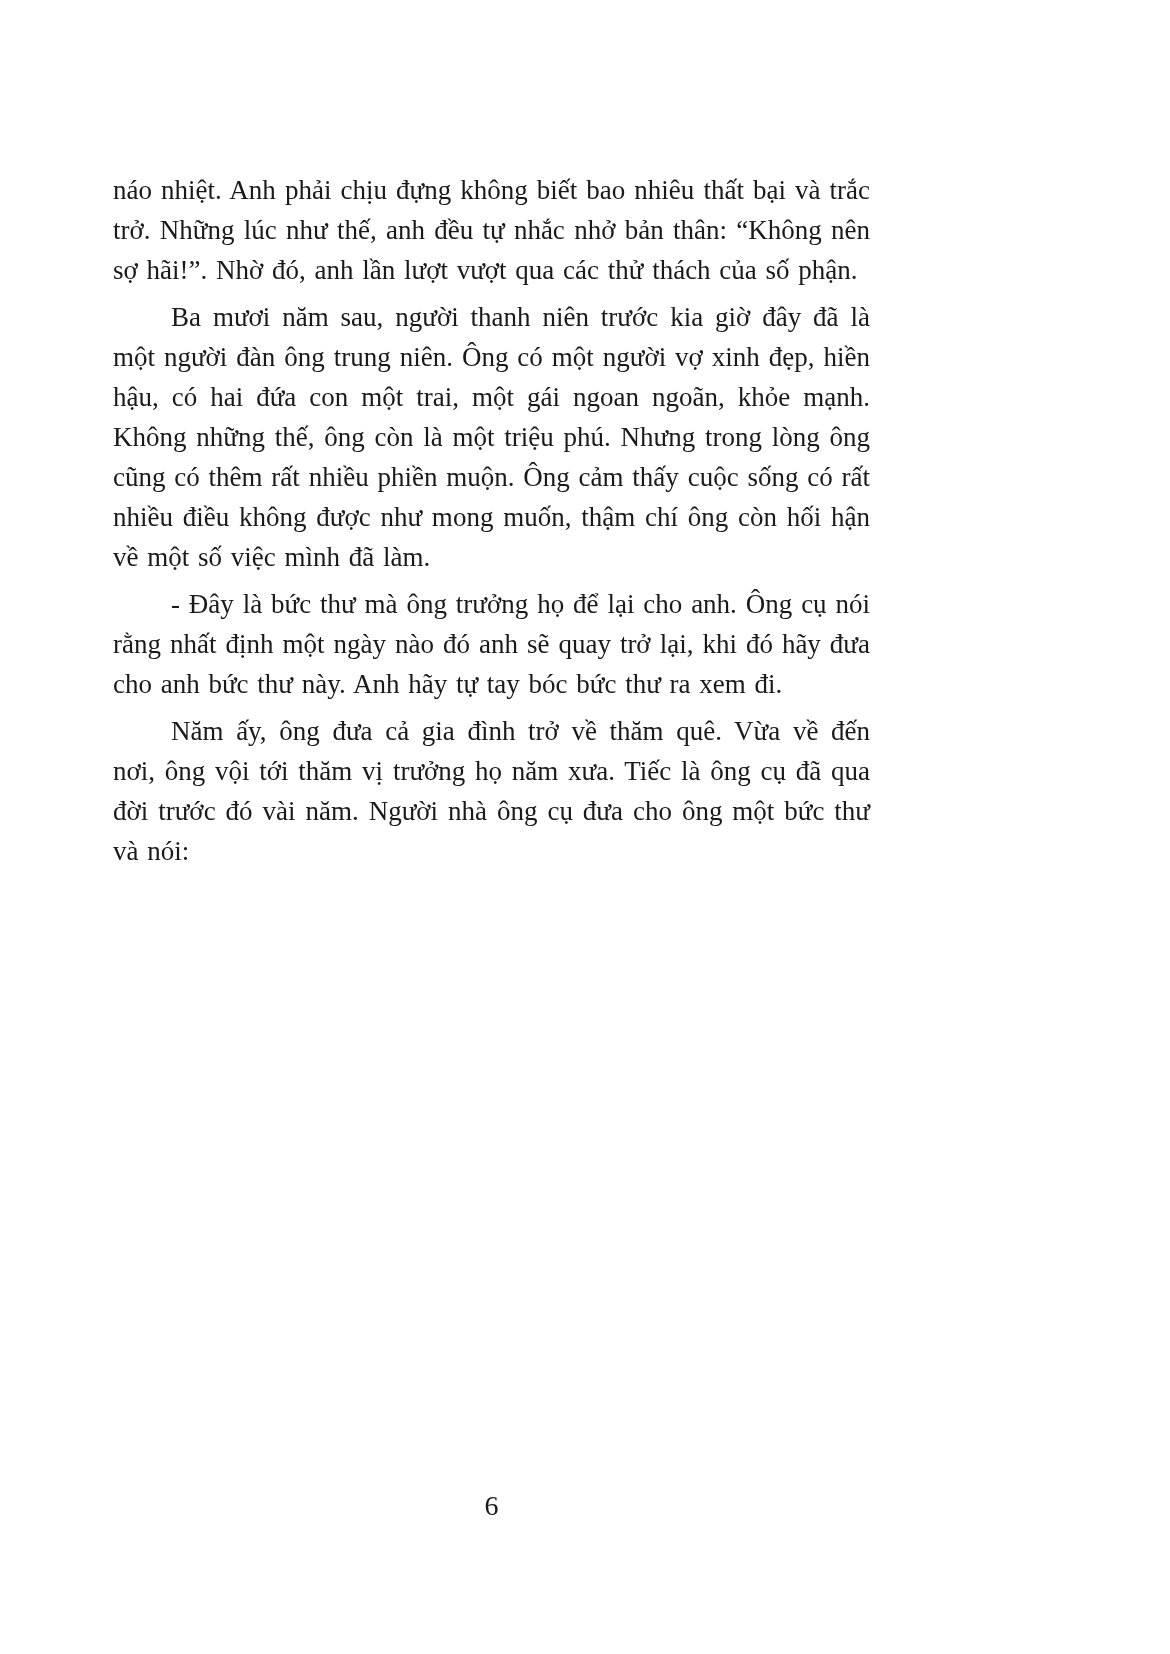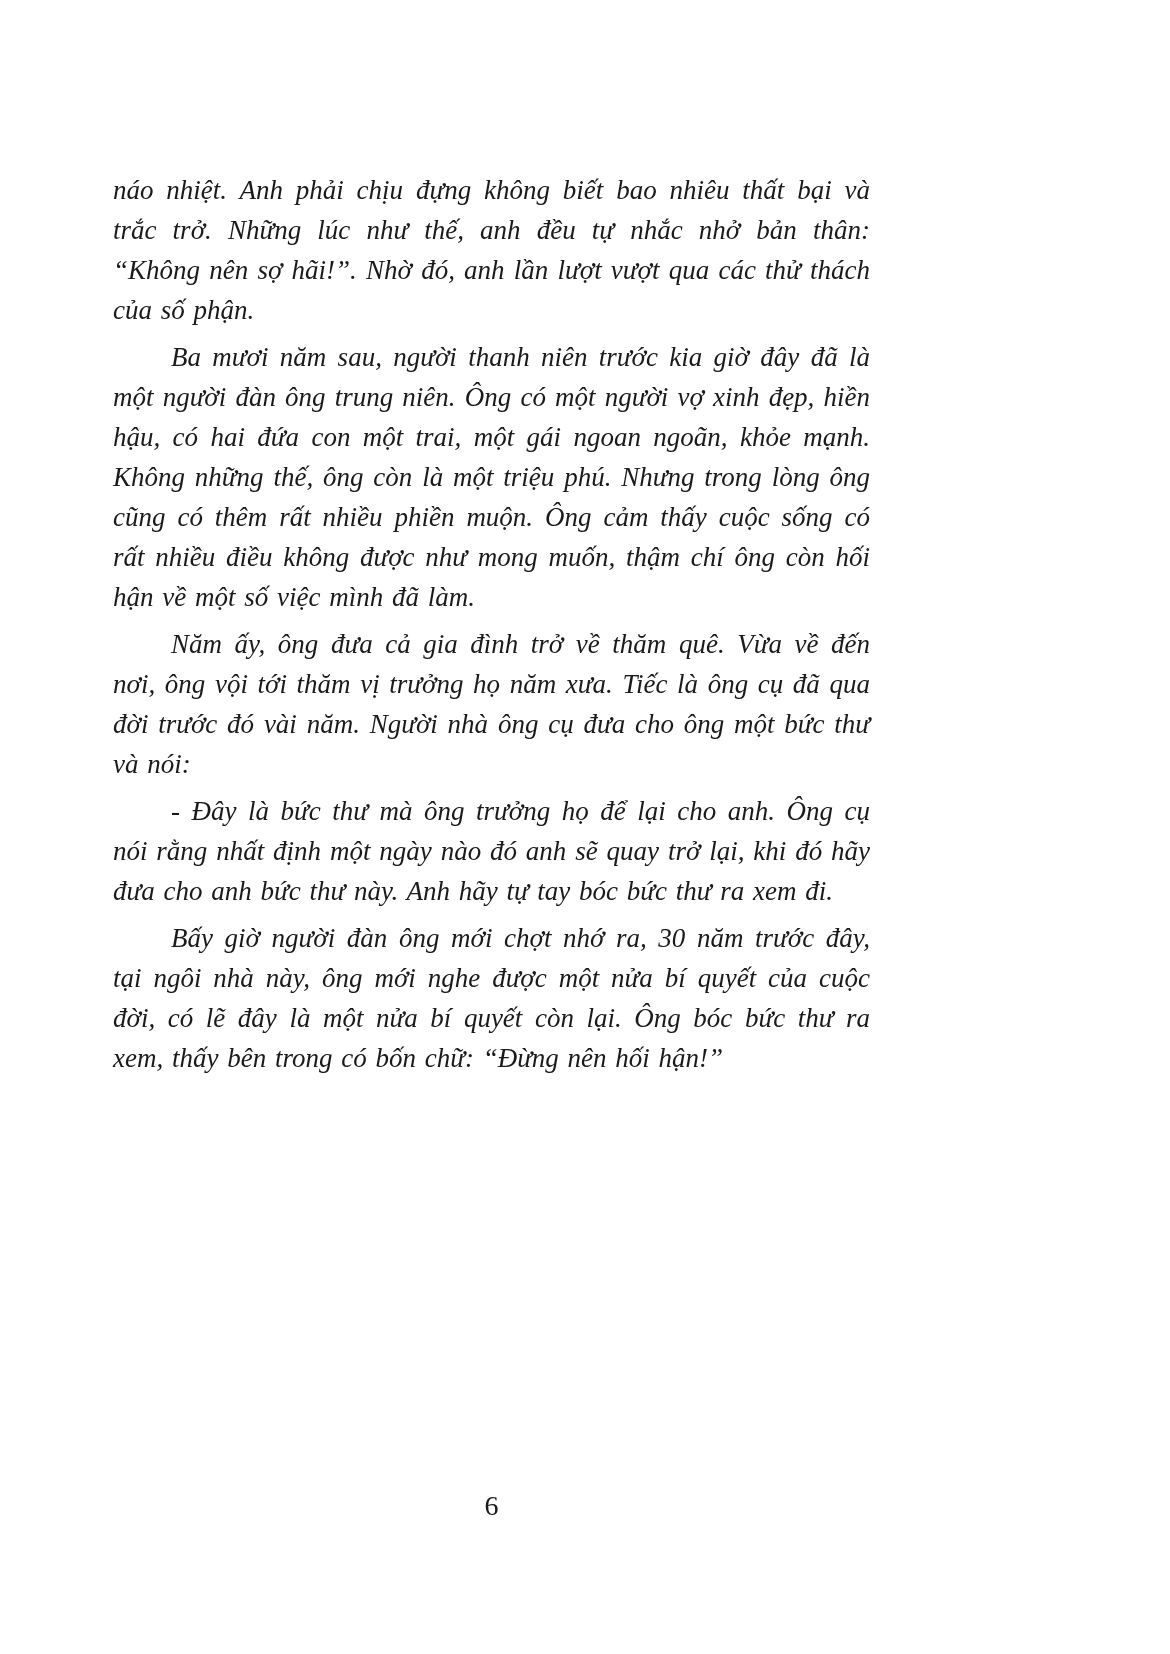--- a/index.html
+++ b/index.html
@@ -19,21 +19,20 @@
     width: 1170px;
     height: 1654px;
     padding: 170px 300px 0 113px;
     position: relative;
     background: #ffffff;
   }
   .content {
     width: 100%;
   }
   .para {
-    font-style: italic;
     font-size: 27px;
     line-height: 40px;
     text-align: justify;
     text-indent: 58px;
     margin: 0 0 7px 0;
     word-spacing: 2px;
   }
   .para.first {
     text-indent: 0;
   }
@@ -48,18 +47,17 @@
     color: #1a1a1a;
   }
 </style>
 </head>
 <body>
 
 <div class="page">
   <div class="content">
     <p class="para first">náo nhiệt. Anh phải chịu đựng không biết bao nhiêu thất bại và trắc trở. Những lúc như thế, anh đều tự nhắc nhở bản thân: “Không nên sợ hãi!”. Nhờ đó, anh lần lượt vượt qua các thử thách của số phận.</p>
     <p class="para">Ba mươi năm sau, người thanh niên trước kia giờ đây đã là một người đàn ông trung niên. Ông có một người vợ xinh đẹp, hiền hậu, có hai đứa con một trai, một gái ngoan ngoãn, khỏe mạnh. Không những thế, ông còn là một triệu phú. Nhưng trong lòng ông cũng có thêm rất nhiều phiền muộn. Ông cảm thấy cuộc sống có rất nhiều điều không được như mong muốn, thậm chí ông còn hối hận về một số việc mình đã làm.</p>
+    <p class="para">- Đây là bức thư mà ông trưởng họ để lại cho anh. Ông cụ nói rằng nhất định một ngày nào đó anh sẽ quay trở lại, khi đó hãy đưa cho anh bức thư này. Anh hãy tự tay bóc bức thư ra xem đi.</p>
     <p class="para">Năm ấy, ông đưa cả gia đình trở về thăm quê. Vừa về đến nơi, ông vội tới thăm vị trưởng họ năm xưa. Tiếc là ông cụ đã qua đời trước đó vài năm. Người nhà ông cụ đưa cho ông một bức thư và nói:</p>
-    <p class="para">- Đây là bức thư mà ông trưởng họ để lại cho anh. Ông cụ nói rằng nhất định một ngày nào đó anh sẽ quay trở lại, khi đó hãy đưa cho anh bức thư này. Anh hãy tự tay bóc bức thư ra xem đi.</p>
-    <p class="para">Bấy giờ người đàn ông mới chợt nhớ ra, 30 năm trước đây, tại ngôi nhà này, ông mới nghe được một nửa bí quyết của cuộc đời, có lẽ đây là một nửa bí quyết còn lại. Ông bóc bức thư ra xem, thấy bên trong có bốn chữ: “Đừng nên hối hận!”</p>
   </div>
   <div class="page-number">6</div>
 </div>
 
 </body></html>

